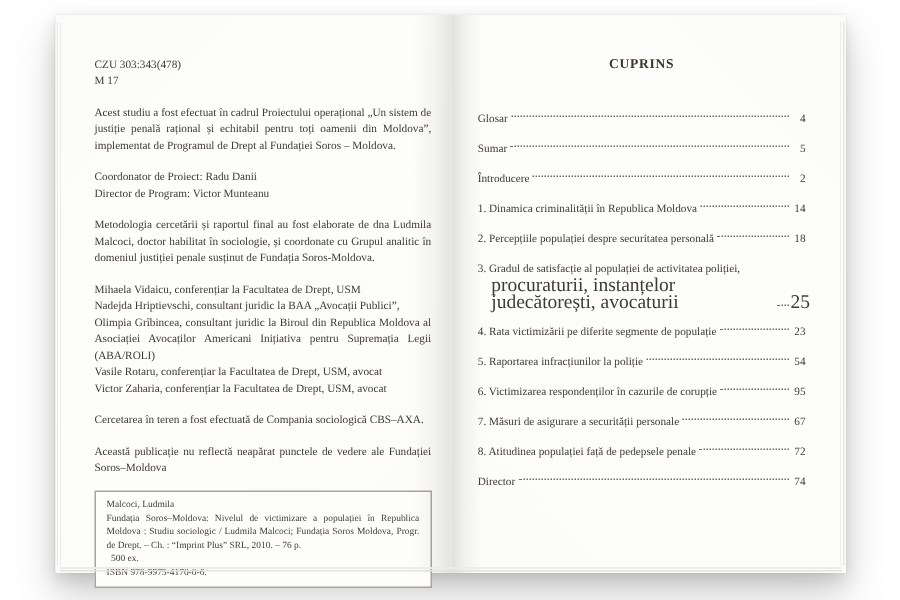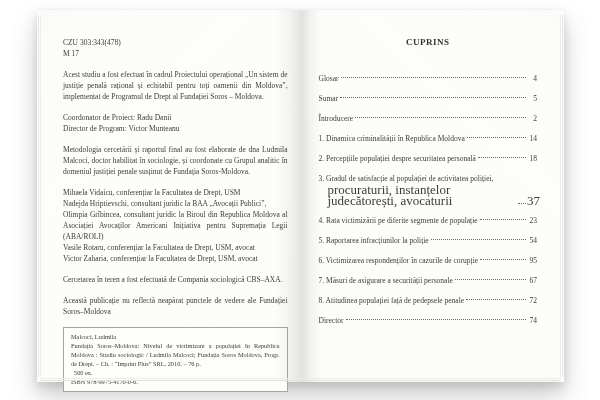--- a/index.html
+++ b/index.html
@@ -142,21 +142,21 @@
           <span>2. Percepțiile populației despre securitatea personală</span>
           <span class="toc-dots"></span>
           <span class="toc-page">18</span>
         </div>
 
         <div class="toc-two">
           <div class="l1">3. Gradul de satisfacție al populației de activitatea poliției,</div>
           <div class="row2">
             <span class="indent">procuraturii, instanțelor judecătorești, avocaturii</span>
             <span class="toc-dots"></span>
-            <span class="toc-page">37</span>
+            <span class="toc-page">25</span>
           </div>
         </div>
 
         <div class="toc-entry">
           <span>4. Rata victimizării pe diferite segmente de populație</span>
           <span class="toc-dots"></span>
           <span class="toc-page">23</span>
         </div>
 
         <div class="toc-entry">

